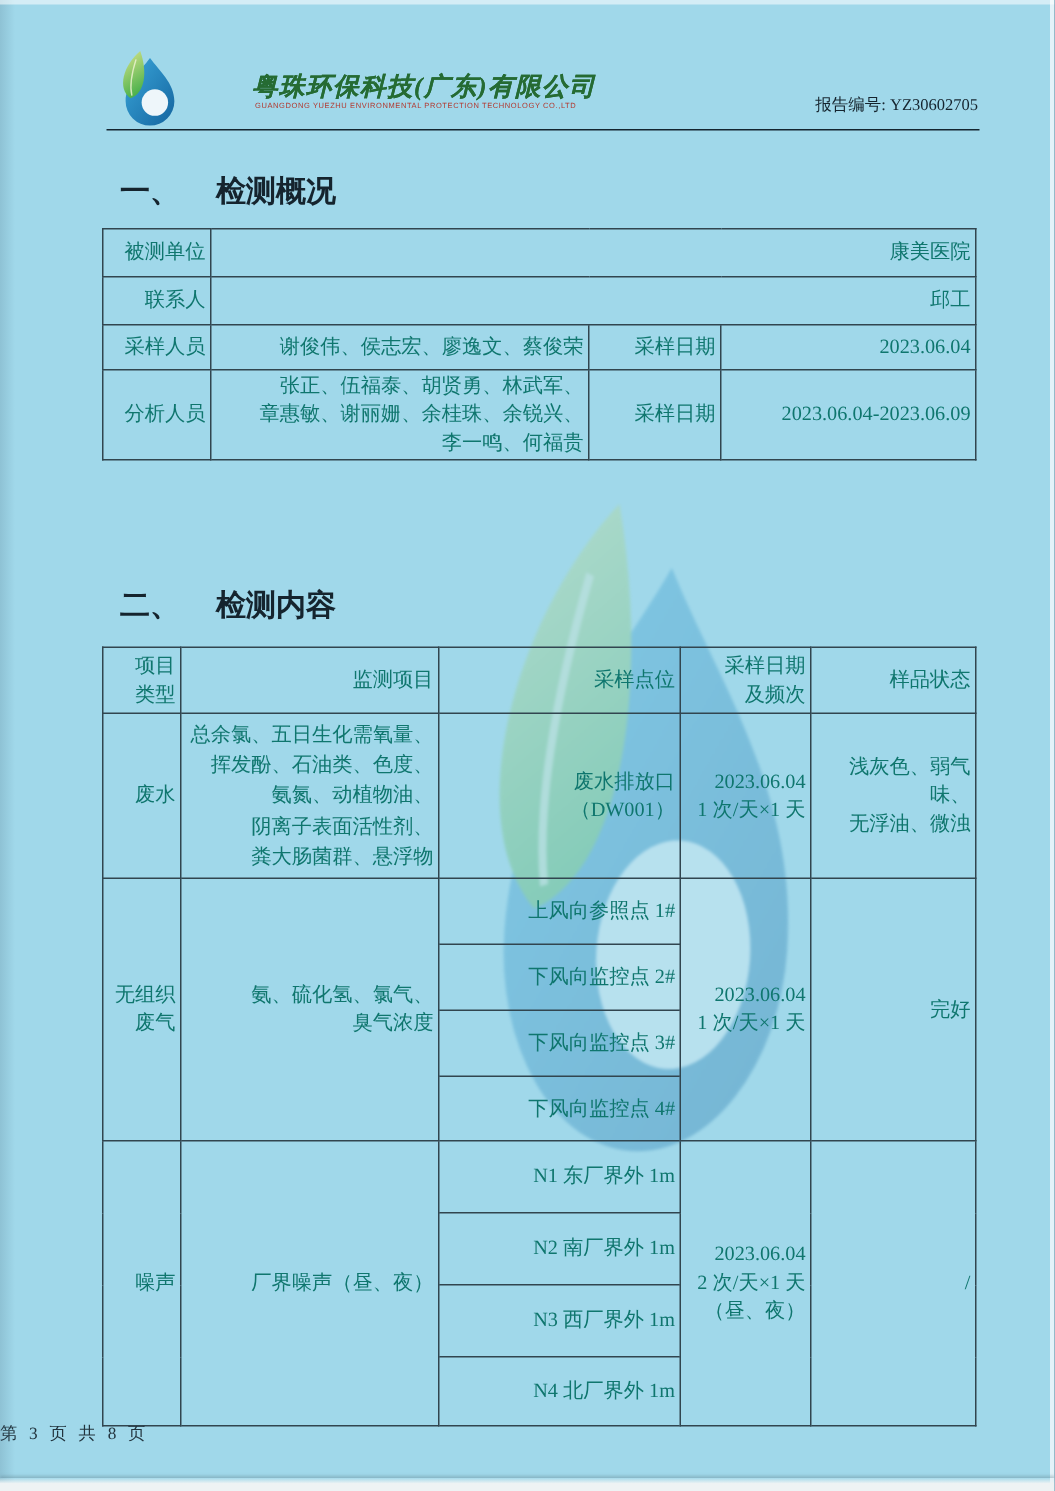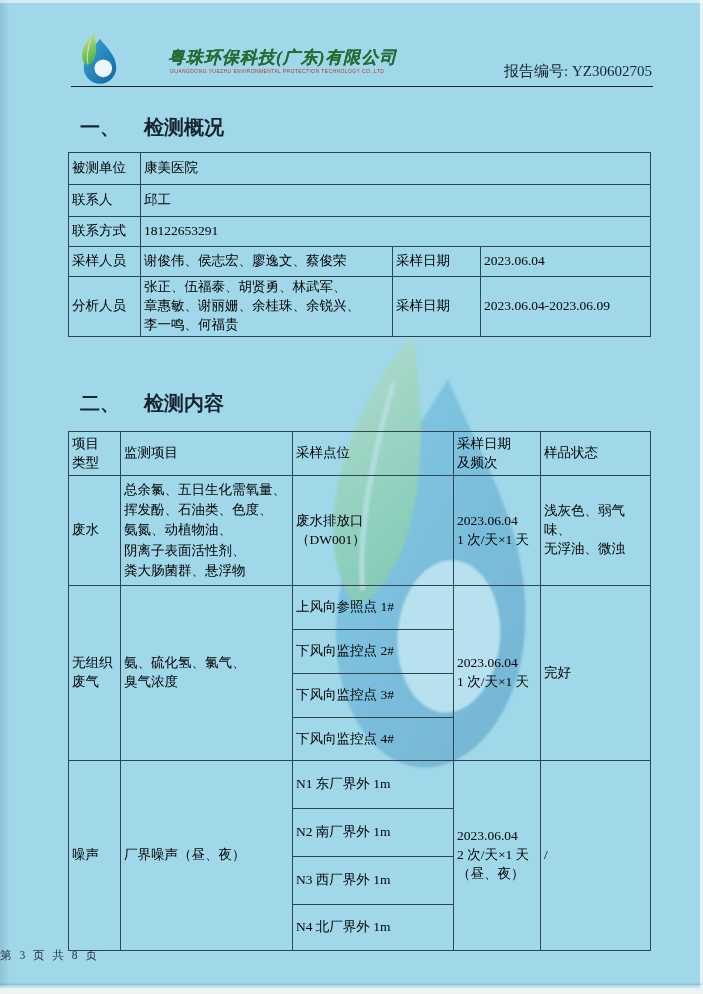--- a/index.html
+++ b/index.html
@@ -27,33 +27,33 @@
     opacity:.30;z-index:0;transform:rotate(4deg);filter:blur(1px);pointer-events:none;}
   .watermark svg{width:100%;height:100%;}
   
   .logo{position:absolute;left:76px;top:34px;width:48px;height:52px;z-index:2;}
   .logo svg{width:100%;height:100%;}
   .company-cn{position:absolute;left:168px;top:46px;z-index:2;
     font-size:17px;font-weight:bold;font-style:italic;color:#256b33;letter-spacing:1px;
     text-shadow:0 0 .4px #256b33;}
   .company-en{position:absolute;left:170px;top:68px;z-index:2;
     font-size:5px;color:#b2372e;letter-spacing:.4px;font-family:"Liberation Sans",sans-serif;}
-  .report-no{position:absolute;right:51px;top:62px;z-index:2;font-size:15px;color:#15242e;}
+  .report-no{position:absolute;right:51px;top:62px;z-index:2;font-size:11px;color:#15242e;}
   .header-rule{position:absolute;left:71px;top:86px;width:582px;height:0;
     border-top:1.8px solid #142530;z-index:2;}
   
   .sec-title{position:absolute;left:80px;z-index:2;font-size:20px;font-weight:bold;color:#15242e;}
   .sec-title .num{margin-right:24px;}
   .t1{top:114px;}
   .t2{top:390px;}
   
   table{border-collapse:collapse;table-layout:fixed;position:absolute;z-index:1;
     background:transparent;}
-  td,th{border:1.4px solid #31454f;text-align:left;vertical-align:middle;
-    font-weight:normal;font-size:13.5px;color:#000000;padding:1px 3px;
+  td,th{border:1.4px solid #31454f;text-align:right;vertical-align:middle;
+    font-weight:normal;font-size:13.5px;color:#0f766e;padding:1px 3px;
     white-space:pre-line;line-height:1.4;}
   .tbl1{left:68px;top:152px;width:582px;}
   .tbl2{left:68px;top:418px;width:582px;margin-top:13px;}
   tr.h32{height:32px;} tr.h30{height:30px;} tr.h56{height:56px;}
   tr.h44{height:44px;} tr.h43{height:43px;} tr.h110{height:110px;}
   tr.h48{height:48px;} tr.h46{height:46px;}
   .items-cell{line-height:1.5;}
   
   .footer{position:absolute;left:0;right:0;top:948px;text-align:left;z-index:2;
     font-size:11.5px;letter-spacing:2.5px;color:#22343e;}
@@ -113,24 +113,20 @@
     <tbody>
         <tr class="h32">
       <td>被测单位</td>
       <td colspan="3">康美医院</td>
     </tr>
     <tr class="h32">
       <td>联系人</td>
       <td colspan="3">邱工</td>
     </tr>
     <tr class="h30">
-      <td>联系方式</td>
-      <td colspan="3">18122653291</td>
-    </tr>
-    <tr class="h30">
       <td>采样人员</td>
       <td>谢俊伟、侯志宏、廖逸文、蔡俊荣</td>
       <td>采样日期</td>
       <td>2023.06.04</td>
     </tr>
     <tr class="h56">
       <td>分析人员</td>
       <td>张正、伍福泰、胡贤勇、林武军、
 章惠敏、谢丽姗、余桂珠、余锐兴、
 李一鸣、何福贵</td>

